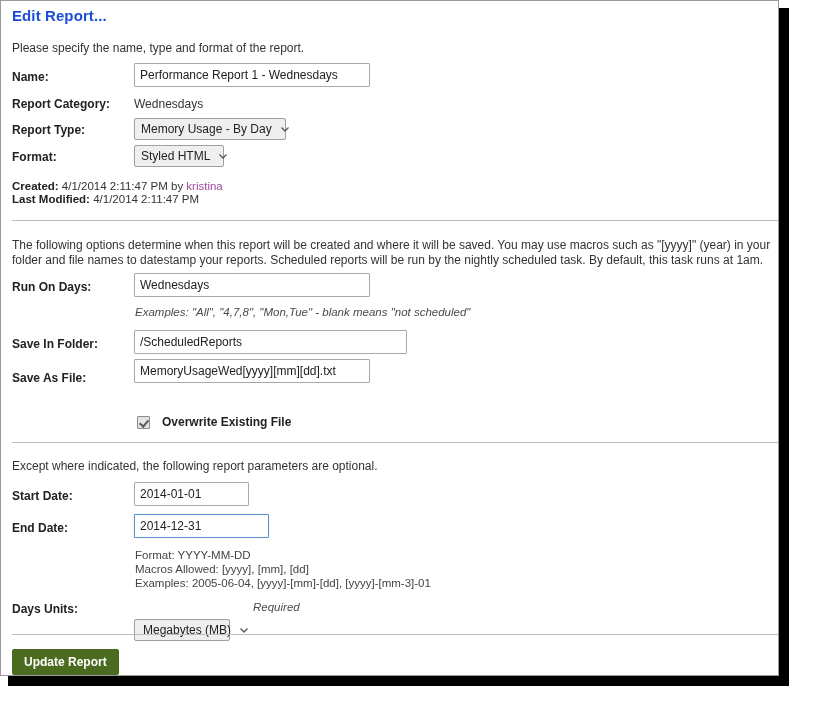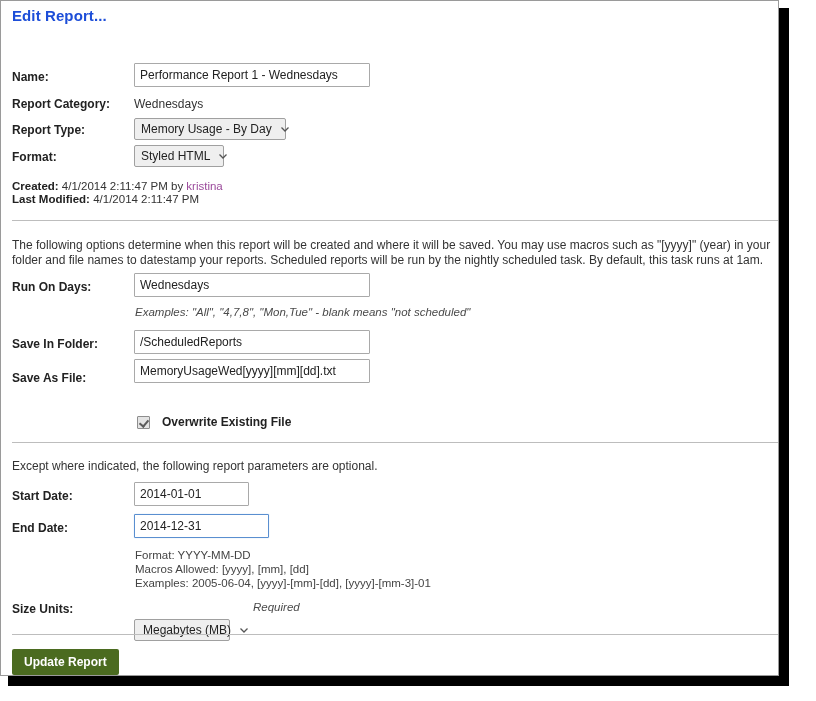--- a/index.html
+++ b/index.html
@@ -209,20 +209,21 @@
 </head>
 <body>
 
 <div id="window-shadow"></div>
 
 <div id="card">
   <div id="card-inner">
 
     <div class="page-title">Edit Report...</div>
 
+    <div class="intro-text" id="intro-1">Please specify the name, type and format of the report.</div>
 
     <div class="form-label" style="left:11px; top:69px;">Name:</div>
     <input class="text-input" style="left: 133px; top: 62px; width: 236px;" type="text" value="Performance Report 1 - Wednesdays">
 
     <div class="form-label" style="left:11px; top:96px;">Report Category:</div>
     <div class="static-value" style="left:133px; top:96px;">Wednesdays</div>
 
     <div class="form-label" style="left:11px; top:122px;">Report Type:</div>
     <div class="select-box" style="left:133px; top:117px; width:152px;">
       <span class="sel-label">Memory Usage - By Day</span>
@@ -256,21 +257,21 @@
 
     <div class="divider" style="top:219px;"></div>
 
     <div class="intro-text" id="intro-2">The following options determine when this report will be created and where it will be saved. You may use macros such as "[yyyy]" (year) in your folder and file names to datestamp your reports. Scheduled reports will be run by the nightly scheduled task. By default, this task runs at 1am.</div>
 
     <div class="form-label" style="left:11px; top:279px;">Run On Days:</div>
     <input class="text-input" style="left: 133px; top: 272px; width: 236px;" type="text" value="Wednesdays">
     <div class="hint" style="left:134px; top:305px;">Examples: "All", "4,7,8", "Mon,Tue" - blank means "not scheduled"</div>
 
     <div class="form-label" style="left:11px; top:336px;">Save In Folder:</div>
-    <input class="text-input" style="left: 133px; top: 329px; width: 236px;" type="text" value="/ScheduledReports">
+    <input class="text-input" style="left: 133px; top: 329px; width: 273px;" type="text" value="/ScheduledReports">
 
     <div class="form-label" style="left:11px; top:370px;">Save As File:</div>
     <input class="text-input" style="left: 133px; top: 358px; width: 236px;" type="text" value="MemoryUsageWed[yyyy][mm][dd].txt">
 
     <div class="checkbox-row" style="left:136px; top:414px;">
       <span class="checkbox-box"></span>
       <span class="checkbox-label">Overwrite Existing File</span>
     </div>
 
     <div class="divider" style="top:441px;"></div>
@@ -280,21 +281,21 @@
     <div class="form-label" style="left:11px; top:488px;">Start Date:</div>
     <input class="text-input" style="left: 133px; top: 481px; width: 115px;" type="text" value="2014-01-01">
 
     <div class="form-label" style="left:11px; top:520px;">End Date:</div>
     <input class="text-input focused" style="left: 133px; top: 513px; width: 135px;" type="text" value="2014-12-31">
 
     <div class="plain-hint" style="left:134px; top:547px;">Format: YYYY-MM-DD</div>
     <div class="plain-hint" style="left:134px; top:561px;">Macros Allowed: [yyyy], [mm], [dd]</div>
     <div class="plain-hint" style="left:134px; top:575px;">Examples: 2005-06-04, [yyyy]-[mm]-[dd], [yyyy]-[mm-3]-01</div>
 
-    <div class="form-label" style="left:11px; top:601px;">Size Units:</div>
+    <div class="form-label" style="left:11px; top:601px;">Days Units:</div>
     <div class="select-box" style="left:133px; top:618px; width:96px;padding-left:8px;">
       <span class="sel-label">Megabytes (MB)</span>
       <span class="chev">
         <svg width="10" height="10" viewBox="0 0 10 10">
             <path d="M1.5 3.5 L5 7 L8.5 3.5" fill="none" stroke="#555" stroke-width="1.3"></path>
           </svg>
       </span>
     </div>
     <div class="hint" style="left:252px; top:600px;">Required</div>
 

